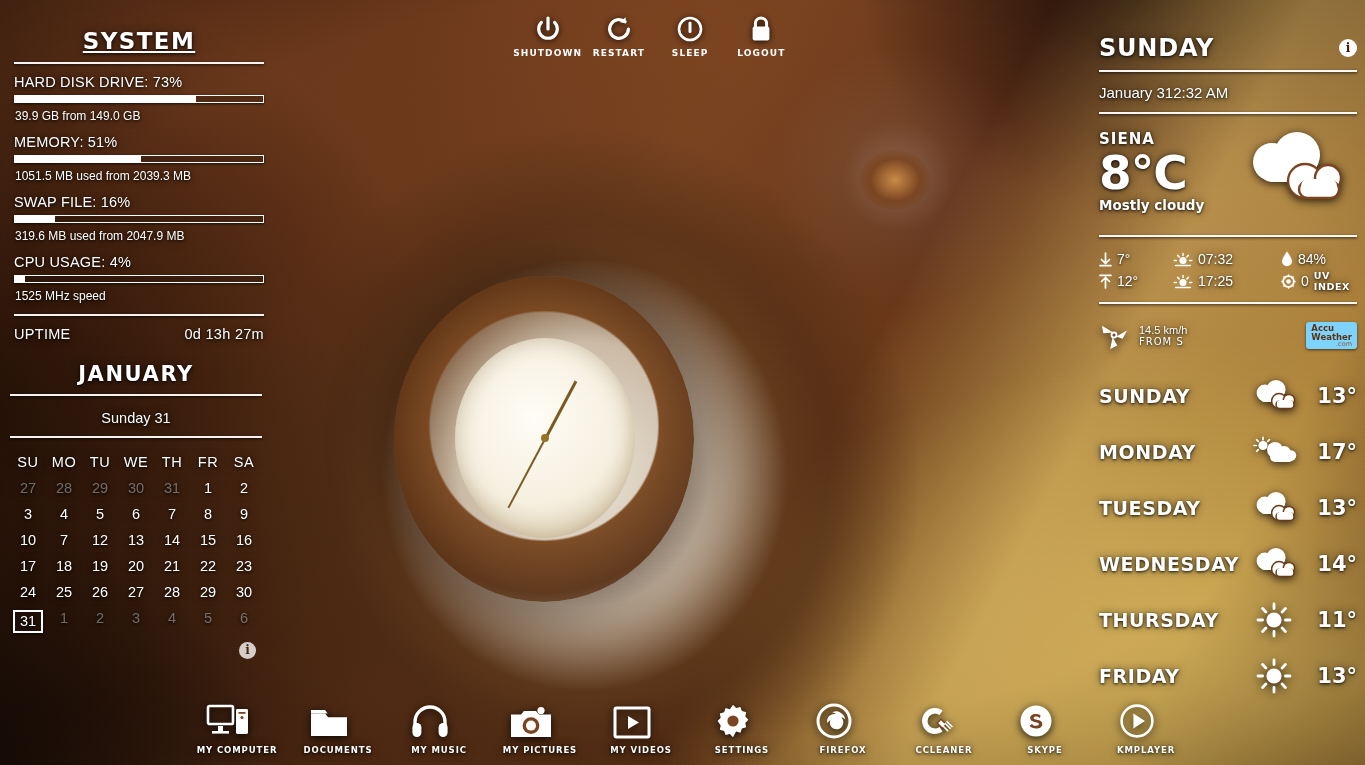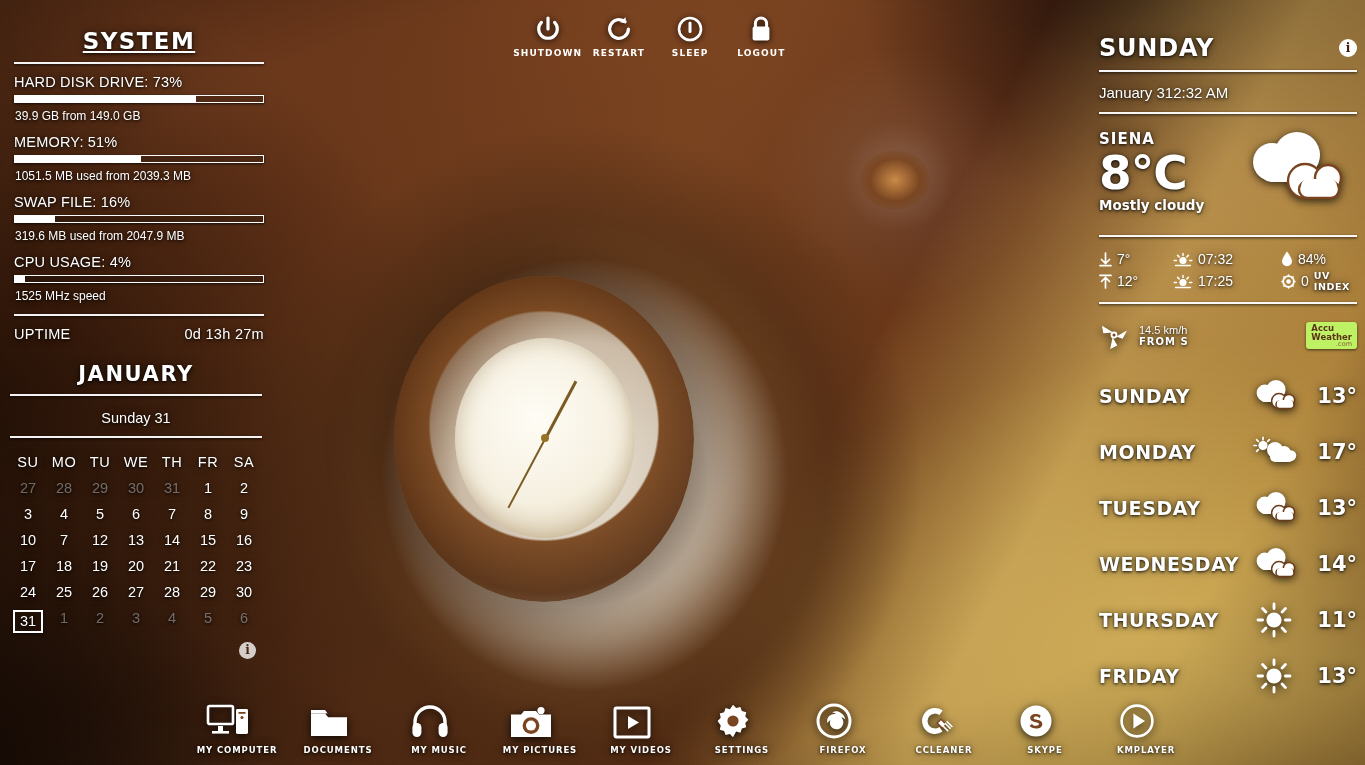--- a/index.html
+++ b/index.html
@@ -138,22 +138,22 @@
   .w-city { font-size:15px; font-weight:bold; letter-spacing:1px; font-family:"DejaVu Sans", sans-serif; }
   .w-main { display:flex; align-items:center; justify-content:space-between; }
   .w-temp { font-size:47px; font-weight:bold; line-height:1.05; letter-spacing:-1px;
             font-family:"DejaVu Sans", sans-serif; }
   .w-cond { font-size:13.5px; font-weight:bold; font-family:"DejaVu Sans", sans-serif; }
   .w-details { display:grid; grid-template-columns:74px 108px 1fr; row-gap:3px; font-size:14px; padding-top:4px; }
   .w-details .cell { display:flex; align-items:center; gap:5px; }
   .w-small { font-size:9.5px; font-weight:bold; letter-spacing:.6px; font-family:"DejaVu Sans", sans-serif; }
   .w-wind { display:flex; align-items:center; justify-content:space-between; padding-top:6px; }
   .w-wind-txt .v { font-size:11px; }
-  .w-wind-txt .f { font-size:10px; font-weight:bold; letter-spacing:1px; font-family:"DejaVu Sans", sans-serif; }
-  .accu { background:#bef264; color:#5b3317; border-radius:3px; padding:2px 5px 1px; text-align:center;
+  .w-wind-txt .f { font-size:10px; font-weight:normal; letter-spacing:1px; font-family:"DejaVu Sans", sans-serif; }
+  .accu { background:#7dd3fc; color:#5b3317; border-radius:3px; padding:2px 5px 1px; text-align:center;
           line-height:1.02; font-family:"DejaVu Sans", sans-serif; box-shadow:0 1px 3px rgba(0,0,0,.6); }
   .accu .a1 { font-size:8.5px; font-weight:bold; display:block; text-align:left; }
   .accu .a2 { font-size:8.5px; font-weight:bold; display:block; text-align:center; }
   .accu .a3 { font-size:6.5px; display:block; text-align:right; color:#8a6038; }
 
   #forecast { position:absolute; right:8px; top:368px; width:258px; z-index:5; color:#fff; }
   .fc-row { display:flex; align-items:center; height:56px; }
   .fc-day { flex:1; font-size:19px; font-weight:bold; letter-spacing:.6px; font-family:"DejaVu Sans", sans-serif; }
   .fc-ico { width:54px; display:flex; justify-content:center; }
   .fc-temp { width:56px; text-align:right; font-size:21px; font-weight:bold;

